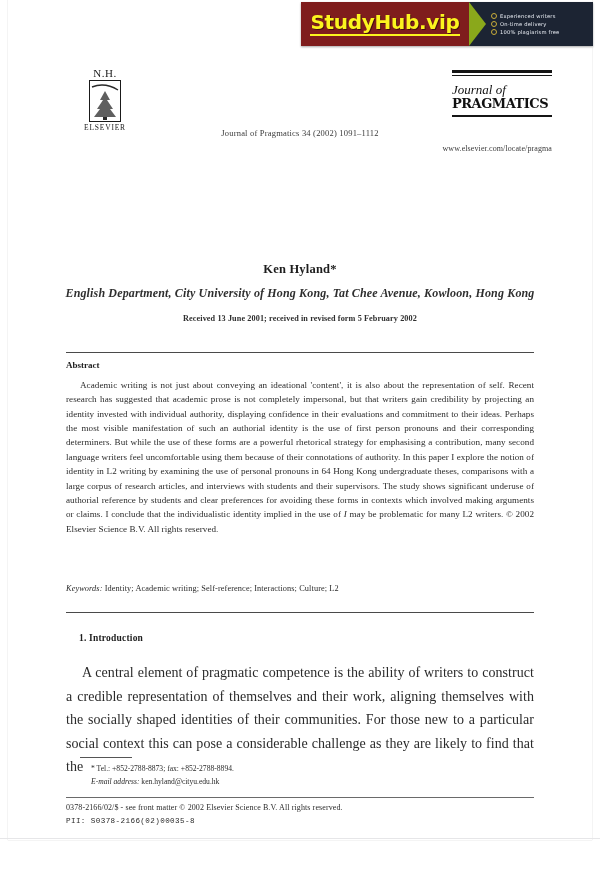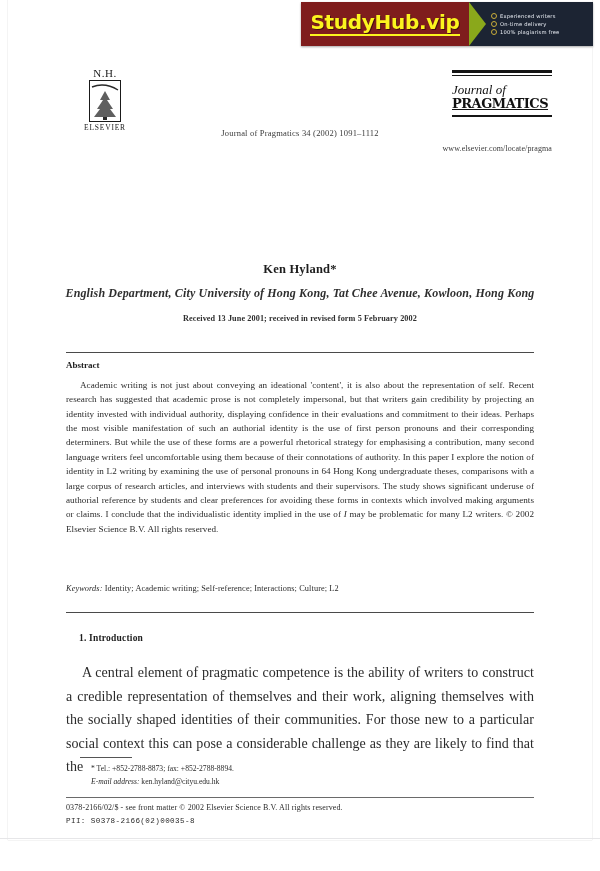--- a/index.html
+++ b/index.html
@@ -156,21 +156,20 @@
     margin-bottom: 1px;
   }
   .jm-big {
     font-family: "DejaVu Serif", serif;
     font-weight: bold;
     font-size: 13px;
     letter-spacing: -0.5px;
     color: #111;
     line-height: 1;
     text-align: left;
-    text-decoration: underline;
   }
   .jm-rule-bot { height: 2px; background: #151515; margin-top: 5px; }
 
   .cite-line {
     position: absolute;
     left: 0;
     top: 128px;
     width: 584px;
     text-align: center;
     font-size: 8.5px;

